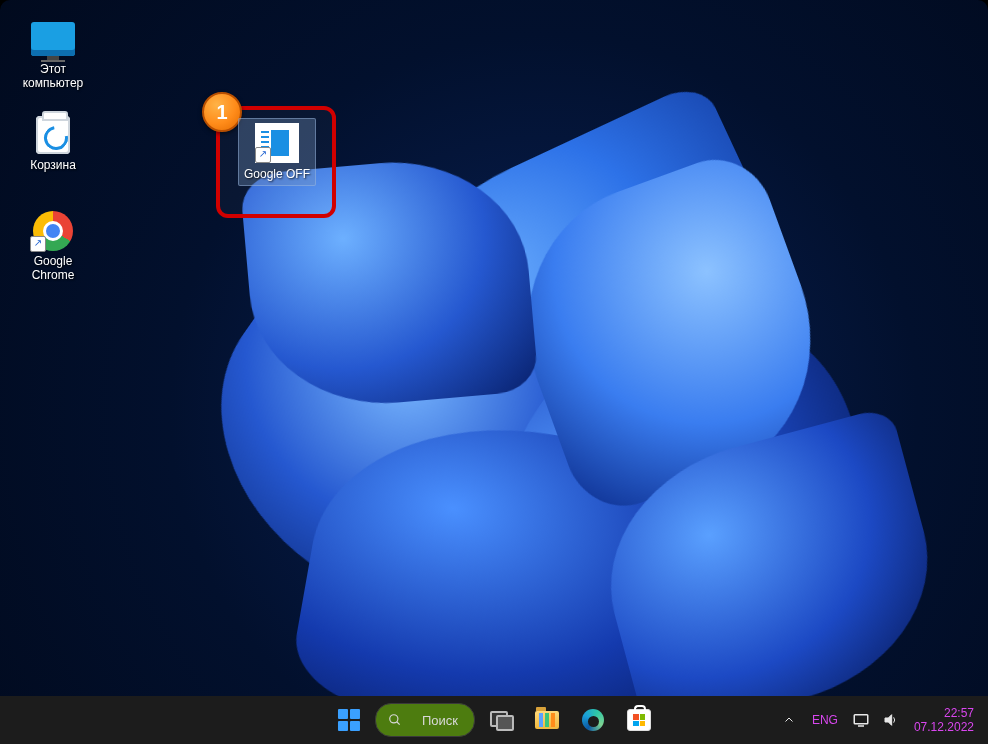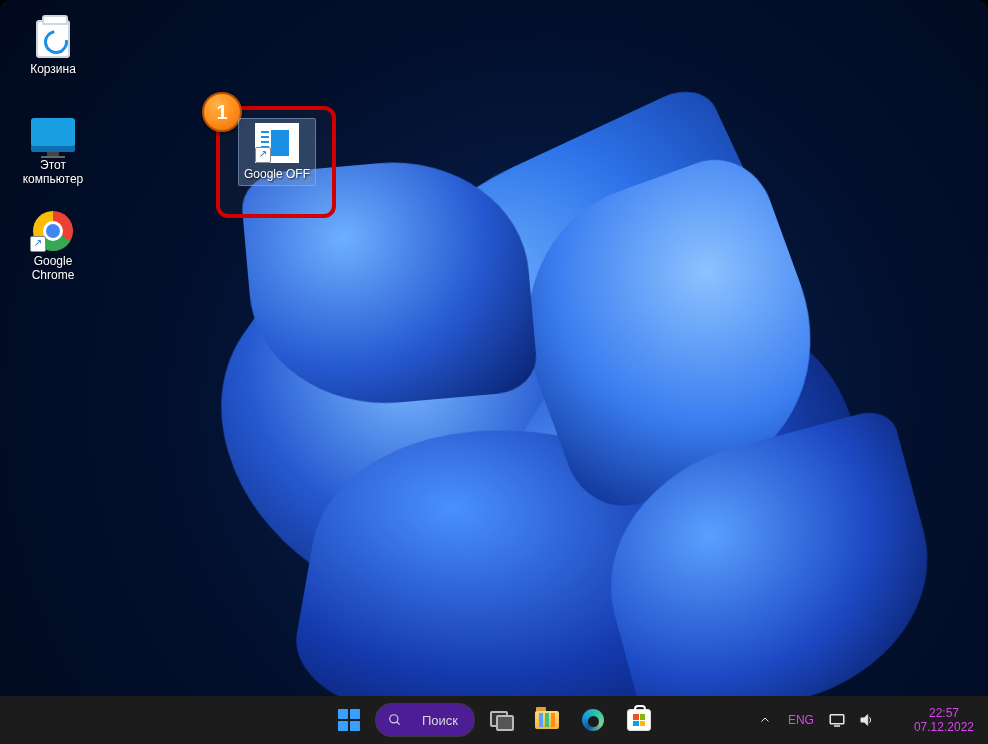--- a/index.html
+++ b/index.html
@@ -164,21 +164,21 @@
   }
   .tb-btn {
     width: 40px; height: 40px;
     display: flex; align-items: center; justify-content: center;
     border-radius: 4px;
     cursor: pointer;
   }
   .search-pill {
     height: 32px;
     border-radius: 16px;
-    background: #4c1d95;
+    background: #4d7c0f;
     border: 1px solid #3a3a3a;
     display: flex; align-items: center;
     padding: 0 16px 0 12px;
     gap: 20px;
     cursor: pointer;
   }
   .search-pill span.lbl { color: #d8d8d8; font-size: 13px; }
   .tb-right {
     position: absolute;
     right: 10px;
@@ -186,23 +186,22 @@
     color: #d946ef;
     font-size: 12px;
   }
   .tb-right .tray-icon {
     width: 22px; height: 40px;
     display: flex; align-items: center; justify-content: center;
     cursor: pointer;
   }
   .tb-right .lang { font-size: 12px; padding: 0 4px; cursor: pointer; }
   .tb-right .clock {
-    text-align: center; line-height: 14px;
+    text-align: right; line-height: 14px;
     padding: 0 4px;
-    margin-left: 24px;
   }
   .tb-right .clock div { white-space: nowrap; }
 
   
   .start-grid {
     width: 22px; height: 22px;
     display: grid; grid-template-columns: 1fr 1fr; grid-template-rows: 1fr 1fr;
     gap: 2px;
   }
   .start-grid div { background: #3aa0ff; border-radius: 1px; }
@@ -309,35 +308,35 @@
     <div class="petal p3"></div>
     <div class="petal p4"></div>
     <div class="petal p5"></div>
     <div class="petal p6"></div>
     <div class="petal p7"></div>
   </div>
 
   <div class="desktop-icons">
     <div class="dicon">
       <div class="glyph">
+        <div class="pc-ic">
+            <div class="pc-stand"></div>
+          </div>
+      </div>
+      <div class="label" style="white-space:pre-line;">Этот
+компьютер</div>
+    </div>
+
+    <div class="dicon">
+      <div class="glyph">
         <div class="bin-ic">
             <div class="arrow"></div>
           </div>
       </div>
       <div class="label">Корзина</div>
-    </div>
-
-    <div class="dicon">
-      <div class="glyph">
-        <div class="pc-ic">
-            <div class="pc-stand"></div>
-          </div>
-      </div>
-      <div class="label" style="white-space:pre-line;">Этот
-компьютер</div>
     </div>
 
 
     <div class="dicon">
       <div class="glyph">
         <div class="chrome-ic"></div>
         <div class="shortcut-arrow">↗</div>
       </div>
       <div class="label" style="white-space:pre-line;">Google
 Chrome</div>

